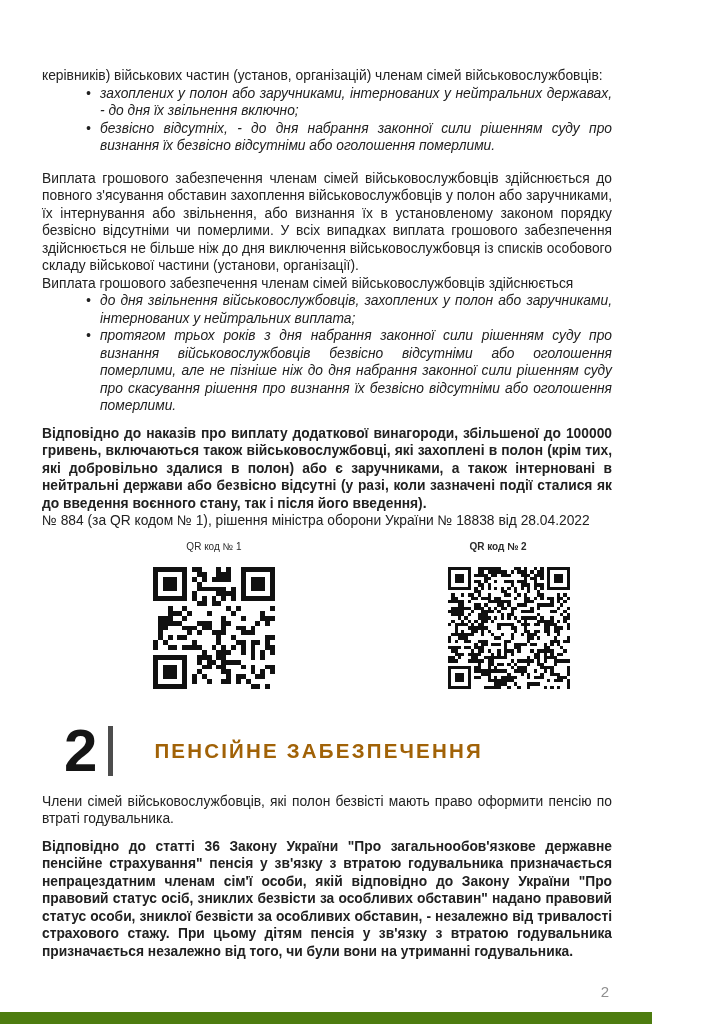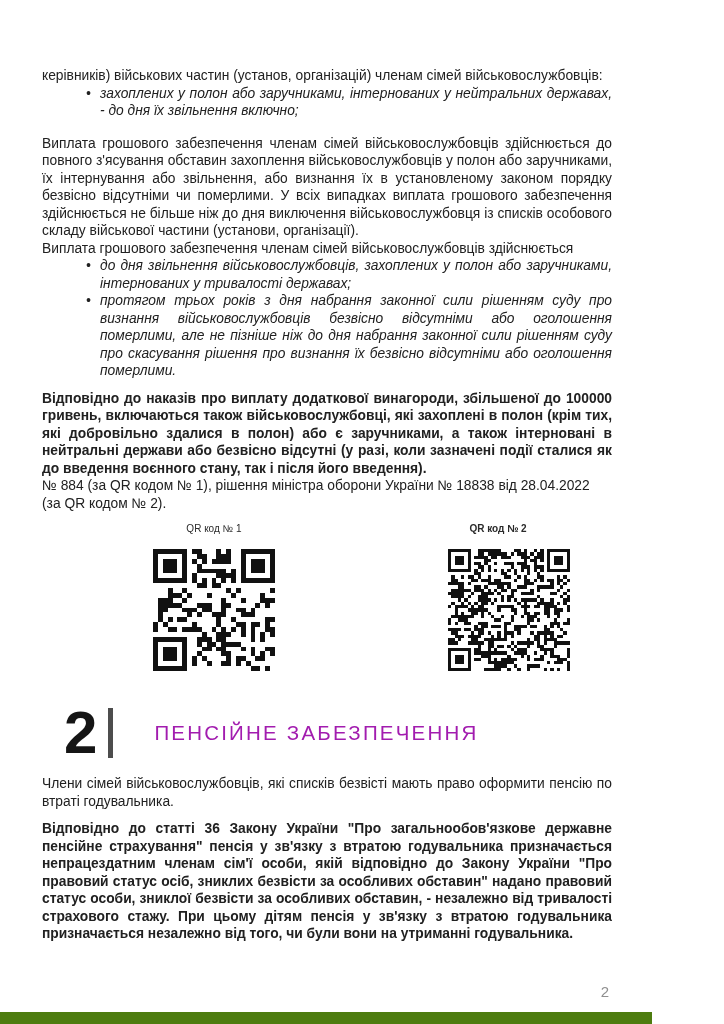--- a/index.html
+++ b/index.html
@@ -49,22 +49,22 @@
   }
   .section-number{
     font-size:60px;font-weight:bold;color:#151515;
     line-height:54px;
   }
   .section-vbar{
     width:5px;height:50px;background:#4d4d4d;
     margin:0 13px 0 11px;flex:0 0 auto;
   }
   .section-title{
-    margin:0;font-size:20.5px;font-weight:normal;
-    letter-spacing:2.2px;color:#a21caf;
+    margin:0;font-size:20.5px;font-weight:bold;
+    letter-spacing:2.2px;color:#a16207;
     padding-left:28px;
   }
   .pension-first{margin-top:15px;}
   
   .page-number{
     position:absolute;right:43px;top:949px;
     font-size:15px;color:#8f8f8f;
   }
   .footer{
     position:absolute;left:0;bottom:0;width:724px;height:46px;
@@ -84,33 +84,33 @@
 </style>
 </head>
 <body>
 
 <div class="page">
   <div class="content">
 
     <p class="para">керівників) військових частин (установ, організацій) членам сімей військовослужбовців:</p>
     <ul class="bullets">
       <li>захоплених у полон або заручниками, інтернованих у нейтральних державах, - до дня їх звільнення включно;</li>
+      <li>безвісно відсутніх, - до дня набрання законної сили рішенням суду про визнання їх безвісно відсутніми або оголошення померлими.</li>
     </ul>
 
     <p class="para just gap-top">Виплата грошового забезпечення членам сімей військовослужбовців здійснюється до повного з'ясування обставин захоплення військовослужбовців у полон або заручниками, їх інтернування або звільнення, або визнання їх в установленому законом порядку безвісно відсутніми чи померлими. У всіх випадках виплата грошового забезпечення здійснюється не більше ніж до дня виключення військовослужбовця із списків особового складу військової частини (установи, організації).</p>
     <p class="para">Виплата грошового забезпечення членам сімей військовослужбовців здійснюється</p>
     <ul class="bullets">
-      <li>до дня звільнення військовослужбовців, захоплених у полон або заручниками, інтернованих у тривалості державах;</li>
+      <li>до дня звільнення військовослужбовців, захоплених у полон або заручниками, інтернованих у нейтральних виплата;</li>
       <li>протягом трьох років з дня набрання законної сили рішенням суду про визнання військовослужбовців безвісно відсутніми або оголошення померлими, але не пізніше ніж до дня набрання законної сили рішенням суду про скасування рішення про визнання їх безвісно відсутніми або оголошення померлими.</li>
     </ul>
 
     <p class="para just gap-top-sm">Відповідно до наказів про виплату додаткової винагороди, збільшеної до 100000 гривень, включаються також військовослужбовці, які захоплені в полон (крім тих, які добровільно здалися в полон) або є заручниками, а також інтерновані в нейтральні держави або безвісно відсутні (у разі, коли зазначені події сталися як до введення воєнного стану, так і після його введення).</p>
 
     <p class="para">№ 884 (за QR кодом № 1), рішення міністра оборони України № 18838 від 28.04.2022</p>
-    <p class="para">(за QR кодом № 2).</p>
 
     <div class="qr-labels">
       <span class="qr-label-1">QR код № 1</span>
       <span class="qr-label-2">QR код № 2</span>
     </div>
     <div class="qr-row">
       <svg id="qr1" class="qr-svg-1" xmlns="http://www.w3.org/2000/svg" shape-rendering="crispEdges" fill="#111111" viewBox="0 0 25 25">
           <rect x="8" y="0" width="1" height="1"></rect>
           <rect x="9" y="0" width="1" height="1"></rect>
           <rect x="13" y="0" width="1" height="1"></rect>
@@ -1040,21 +1040,21 @@
           <rect x="6" y="36" width="1" height="1"></rect>
         </svg>
     </div>
 
     <div class="section-header">
       <span class="section-number">2</span>
       <span class="section-vbar"></span>
       <h2 class="section-title">ПЕНСІЙНЕ ЗАБЕЗПЕЧЕННЯ</h2>
     </div>
 
-    <p class="para just pension-first">Члени сімей військовослужбовців, які списків безвісті мають право оформити пенсію по втраті годувальника.</p>
+    <p class="para just pension-first">Члени сімей військовослужбовців, які полон безвісті мають право оформити пенсію по втраті годувальника.</p>
     <p class="para just gap-top-sm">Відповідно до статті 36 Закону України "Про загальнообов'язкове державне пенсійне страхування" пенсія у зв'язку з втратою годувальника призначається непрацездатним членам сім'ї особи, якій відповідно до Закону України "Про правовий статус осіб, зниклих безвісти за особливих обставин" надано правовий статус особи, зниклої безвісти за особливих обставин, - незалежно від тривалості страхового стажу. При цьому дітям пенсія у зв'язку з втратою годувальника призначається незалежно від того, чи були вони на утриманні годувальника.</p>
 
   </div>
 
   <div class="page-number">2</div>
 
   <footer class="footer">
     <span class="fs1">ВОЛЯ ТА ГІДНІСТЬ</span>
     <span class="fs2">ВОЛЯ ТА ГІДНІСТЬ</span>
     <span class="fs3">ВОЛЯ ТА ГІДНІСТЬ</span>

